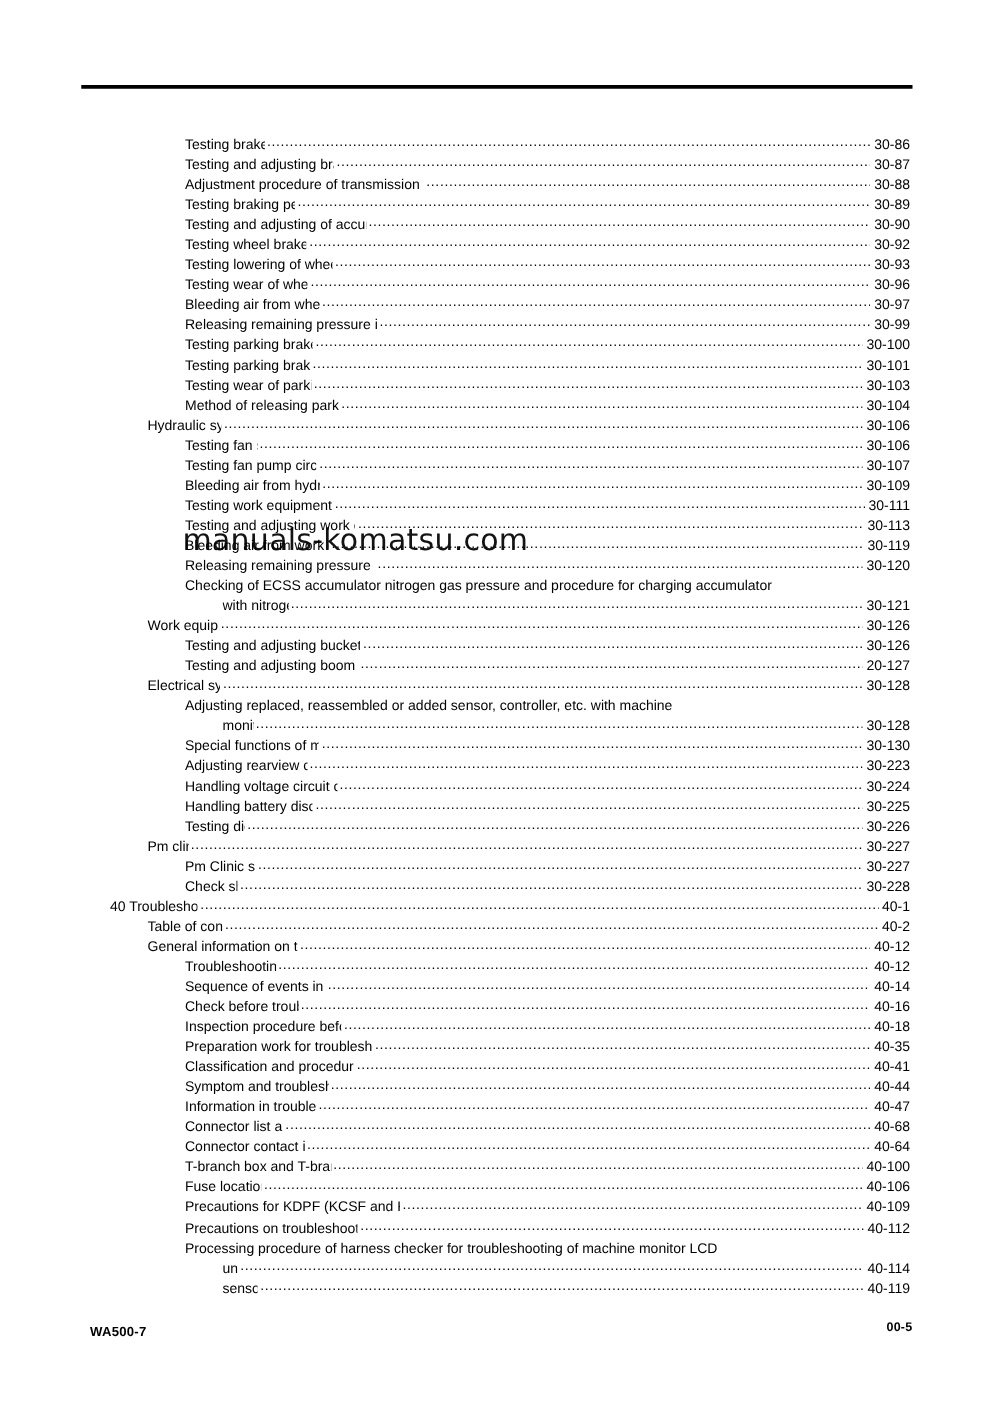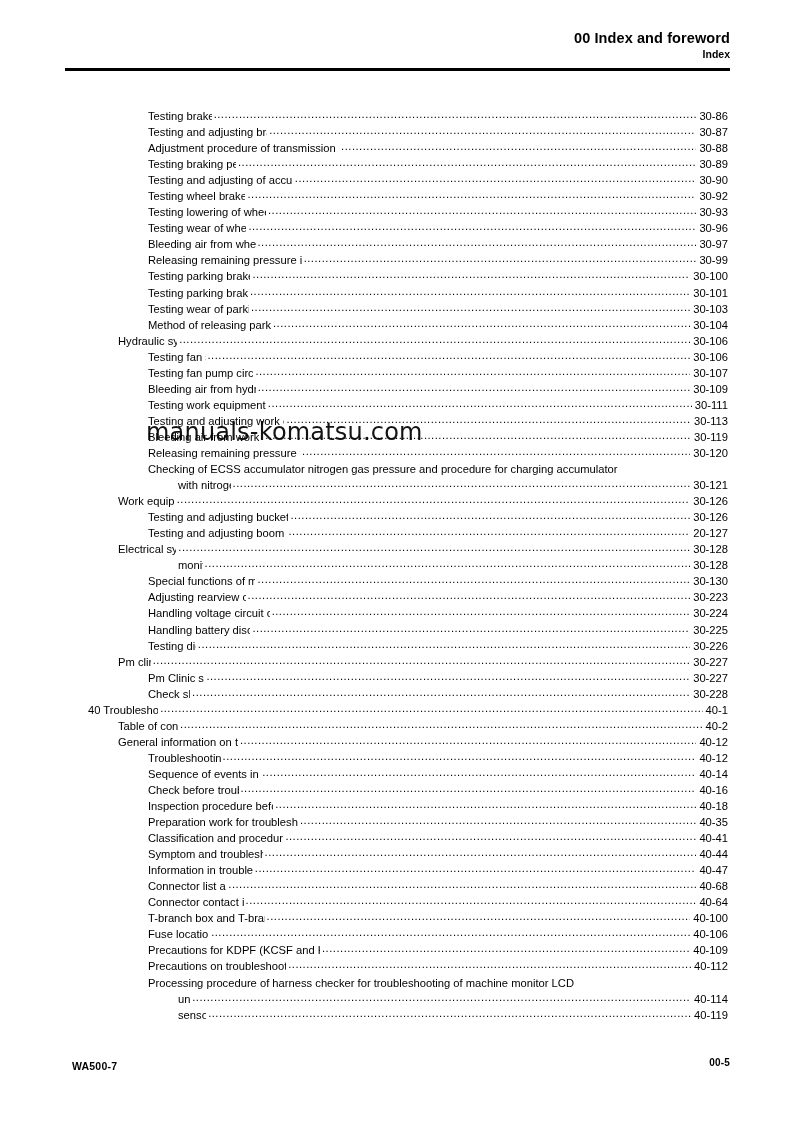--- a/index.html
+++ b/index.html
@@ -132,24 +132,20 @@
     font-weight: bold;
     letter-spacing: 0.2px;
     white-space: nowrap;
   }
 </style>
 </head>
 <body>
 
 <div class="page">
 
-  <div class="header">
-    <div class="header-title">00 Index and foreword</div>
-    <div class="header-sub">Index</div>
-  </div>
   <div class="header-rule"></div>
 
   <div class="toc" id="toc-list">
       <div class="toc-row lvl2">
         <span class="toc-label">Testing brake pedal</span>
         <span class="toc-leader"></span>
         <span class="toc-page">30-86</span>
       </div>
       <div class="toc-row lvl2">
         <span class="toc-label">Testing and adjusting brake pedal linkage</span>
@@ -277,20 +273,23 @@
       <div class="toc-row lvl2">
         <span class="toc-label">Testing and adjusting boom position detection lever</span>
         <span class="toc-leader"></span>
         <span class="toc-page">20-127</span>
       </div>
       <div class="toc-row lvl1">
         <span class="toc-label">Electrical system</span>
         <span class="toc-leader"></span>
         <span class="toc-page">30-128</span>
       </div>
+      <div class="toc-row lvl2 nolead">
+        <span class="toc-label">Adjusting replaced, reassembled or added sensor, controller, etc. with machine</span>
+      </div>
       <div class="toc-row lvl2w">
         <span class="toc-label">monitor</span>
         <span class="toc-leader"></span>
         <span class="toc-page">30-128</span>
       </div>
       <div class="toc-row lvl2">
         <span class="toc-label">Special functions of machine monitor</span>
         <span class="toc-leader"></span>
         <span class="toc-page">30-130</span>
       </div>

